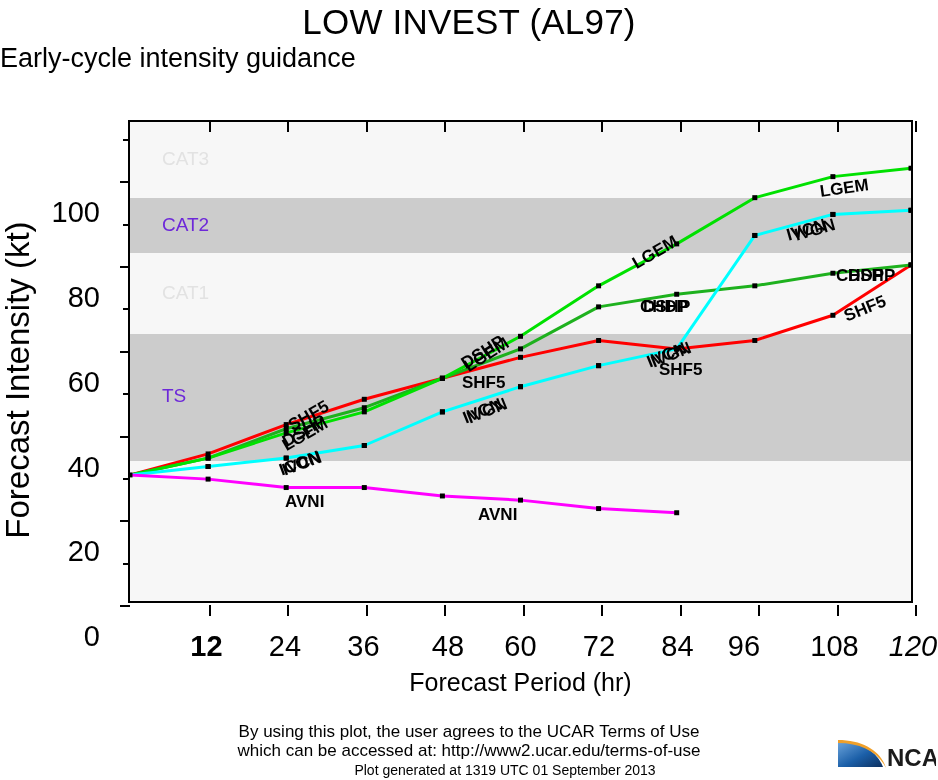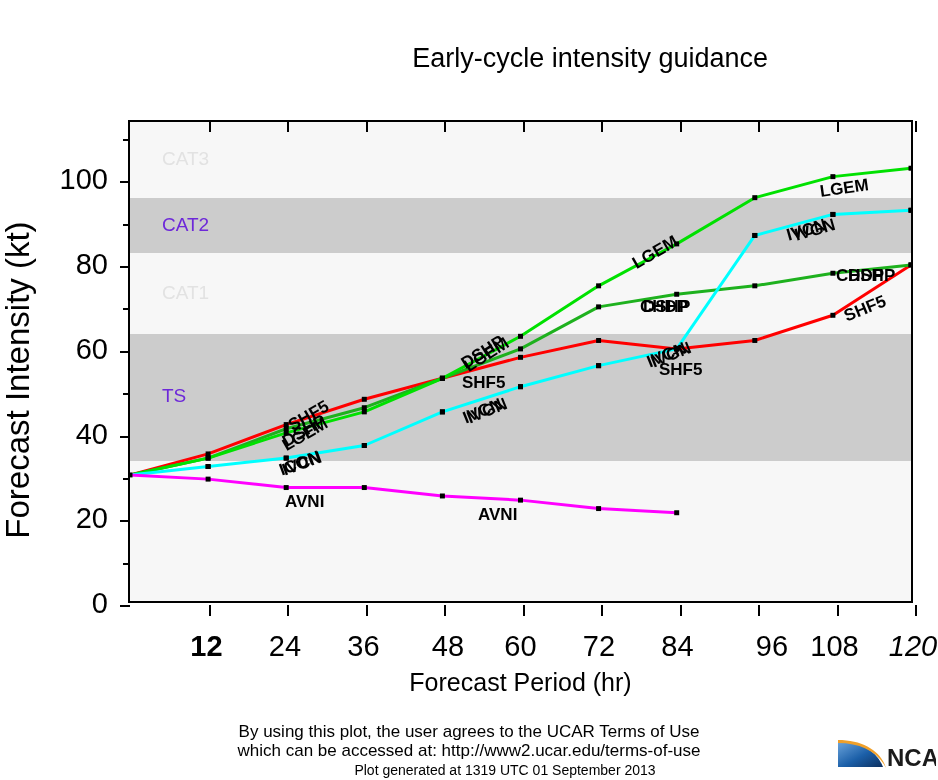--- a/index.html
+++ b/index.html
@@ -9,21 +9,21 @@
     color:#000;overflow:hidden;position:relative;
   }
   #root{position:absolute;left:0;top:0;width:938px;height:780px;}
 
   
   .title-main{
     position:absolute;left:0;top:2px;width:938px;text-align:center;
     font-size:35px;letter-spacing:0.2px;
   }
   .title-sub{
-    position:absolute;left:0;top:43px;width:768px;text-align:right;
+    position:absolute;left:0;top:43px;width:768px;text-align:left;
     font-size:27px;
   }
   .title-init{
     position:absolute;left:0;top:80px;width:938px;text-align:center;
     font-size:21px;
   }
 
   
   #plot{
     position:absolute;left:128px;top:120px;width:785px;height:483px;
@@ -36,22 +36,22 @@
   }
   .band-lbl.dim{color:#e2e2e2;}
 
   
   .tick{position:absolute;background:#000;}
   .ytick{left:-10px;width:10px;height:2px;}
   .ytick.minor{left:-7px;width:7px;}
   .xtick{top:-1px;width:2px;height:11px;}
   .xtick.below{top:483px;height:11px;}
   .ylab{
-    position:absolute;right:8px;text-align:center;font-size:29px;
-    white-space:nowrap;transform:translateY(-50%);
+    position:absolute;right:16px;text-align:center;font-size:29px;
+    white-space:nowrap;transform:translateY(-50%);margin-top:33px;
   }
   #ylabels{position:absolute;left:28px;top:120px;width:88px;height:483px;}
   .xlab{
     position:absolute;top:0;font-size:29px;text-align:center;
     transform:translateX(-50%);white-space:nowrap;
   }
   #xlabels{position:absolute;left:128px;top:630px;width:785px;height:36px;}
 
   #ytitle{
     position:absolute;left:-262px;top:241px;width:560px;
@@ -84,20 +84,21 @@
     font-size:14px;
     padding-left:36px;
   }
   #ncar{position:absolute;left:836px;top:734px;width:100px;height:40px;}
 </style>
 </head>
 <body>
 
 <div id="root">
 
+  <div class="title-main">LOW INVEST (AL97)</div>
   <div class="title-sub">Early-cycle intensity guidance</div>
 
   <div id="ytitle-wrap">
     <div id="ytitle">Forecast Intensity (kt)</div>
   </div>
 
   <div id="ylabels">
       <div class="ylab" style="top: 483px;">0</div>
       <div class="ylab" style="top: 398.263px;">20</div>
       <div class="ylab" style="top: 313.526px;">40</div>
@@ -215,21 +216,21 @@
     </div>
 
   <div id="xlabels">
       <div class="xlab" style="left: 78.5px; font-weight: bold;">12</div>
       <div class="xlab" style="left: 157px;">24</div>
       <div class="xlab" style="left: 235.5px;">36</div>
       <div class="xlab" style="left: 314px; margin-left: 6px;">48</div>
       <div class="xlab" style="left: 392.5px;">60</div>
       <div class="xlab" style="left: 471px;">72</div>
       <div class="xlab" style="left: 549.5px;">84</div>
-      <div class="xlab" style="left: 644px;">96</div>
+      <div class="xlab" style="left: 616px;">96</div>
       <div class="xlab" style="left: 706.5px;">108</div>
       <div class="xlab" style="left: 785px; font-style: italic;">120</div>
     </div>
   <div id="xtitle">Forecast Period (hr)</div>
 
   <div class="foot1">
     <span>By using this plot, the user agrees to the UCAR Terms of Use</span><br>
     <span>which can be accessed at: http://www2.ucar.edu/terms-of-use</span>
   </div>
   <div class="foot2">Plot generated at 1319 UTC   01 September 2013</div>

